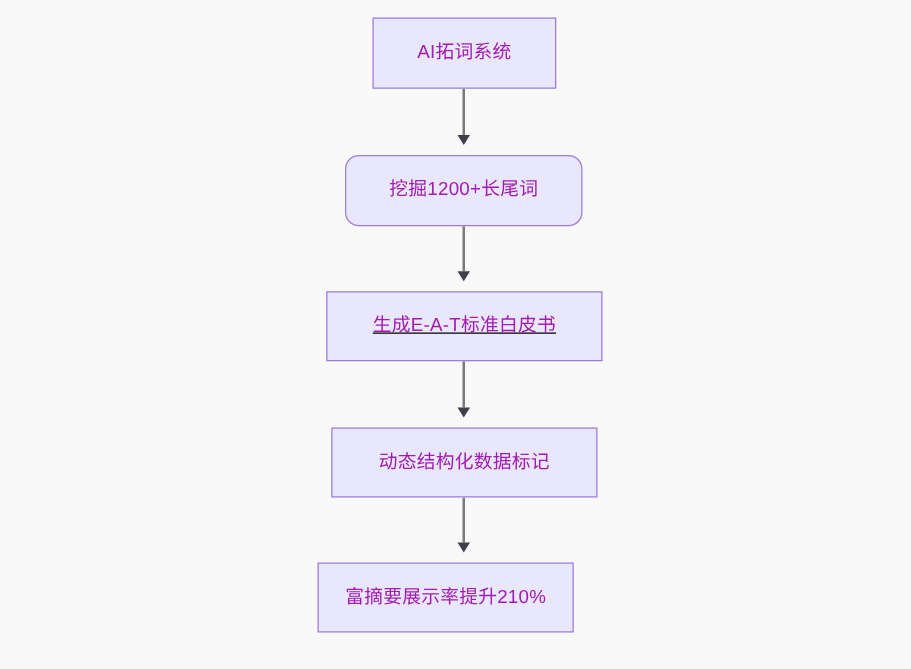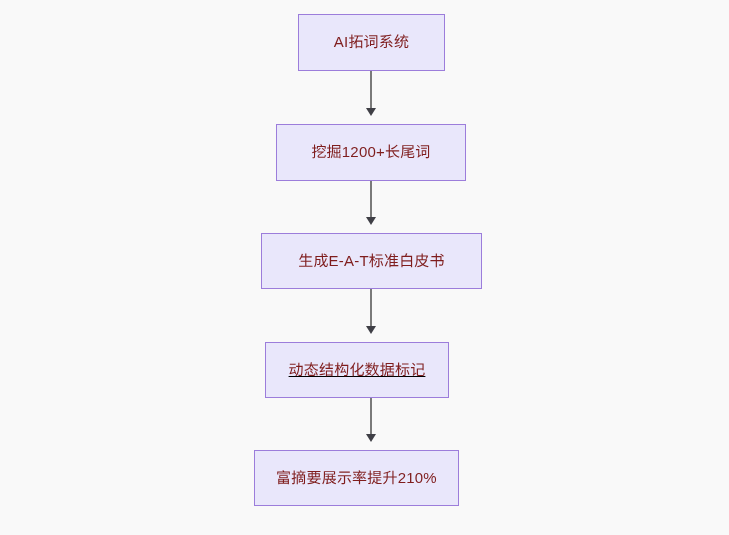--- a/index.html
+++ b/index.html
@@ -26,21 +26,21 @@
     background: #e9e7fb;
     border: 1.6px solid #9c7ddb;
     display: flex;
     align-items: center;
     justify-content: center;
     text-align: center;
   }
   .node-label {
     font-size: 15px;
     line-height: 1.35;
-    color: #7f1d1d;
+    color: #a21caf;
     letter-spacing: 0.2px;
     white-space: nowrap;
     font-weight: 400;
   }
   .edge {
     position: absolute;
     width: 0;
     height: 0;
     pointer-events: none;
   }
@@ -83,29 +83,29 @@
 
   <div class="edge" style="left:371px; top:398px;">
     <div class="edge-line" style="height:36px;"></div>
     <div class="edge-head" style="top:36px;"></div>
   </div>
 
   <div class="node" style="left:298px; top:14px; width:147px; height:57px;">
     <span class="node-label">AI拓词系统</span>
   </div>
 
-  <div class="node" style="left:276px; top:124px; width:190px; height:57px;">
+  <div class="node" style="left:276px; top:124px; width:190px; height:57px;border-radius:11px;">
     <span class="node-label">挖掘1200+长尾词</span>
   </div>
 
-  <div class="node" style="left:261px; top:233px; width:221px; height:56px;">
+  <div class="node" style="left:261px; top:233px; width:221px; height:56px;text-decoration:underline;">
     <span class="node-label">生成E-A-T标准白皮书</span>
   </div>
 
-  <div class="node" style="left:265px; top:342px; width:184px; height:56px;text-decoration:underline;">
+  <div class="node" style="left:265px; top:342px; width:213px; height:56px;">
     <span class="node-label">动态结构化数据标记</span>
   </div>
 
   <div class="node" style="left:254px; top:450px; width:205px; height:56px;">
     <span class="node-label">富摘要展示率提升210%</span>
   </div>
 
 </div>
 
 </body></html>

